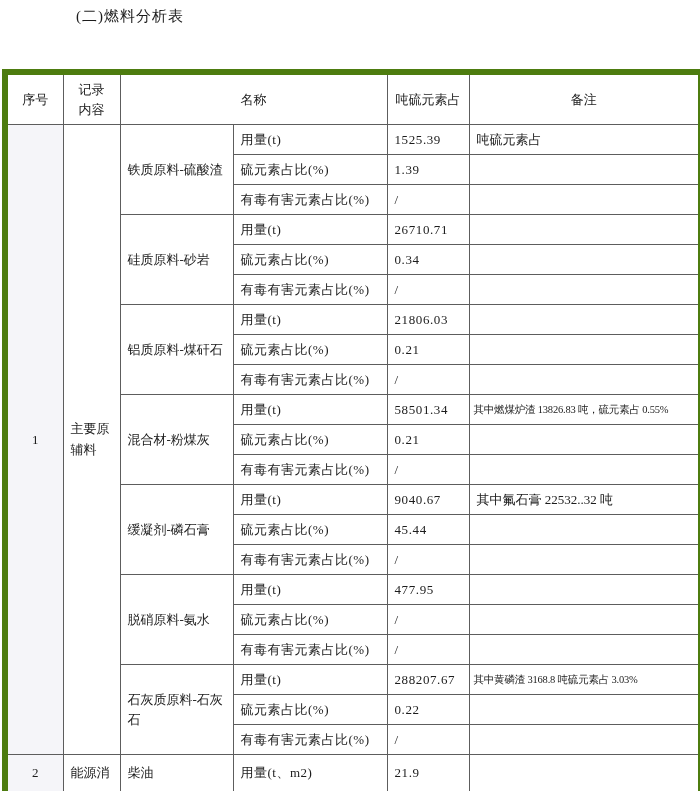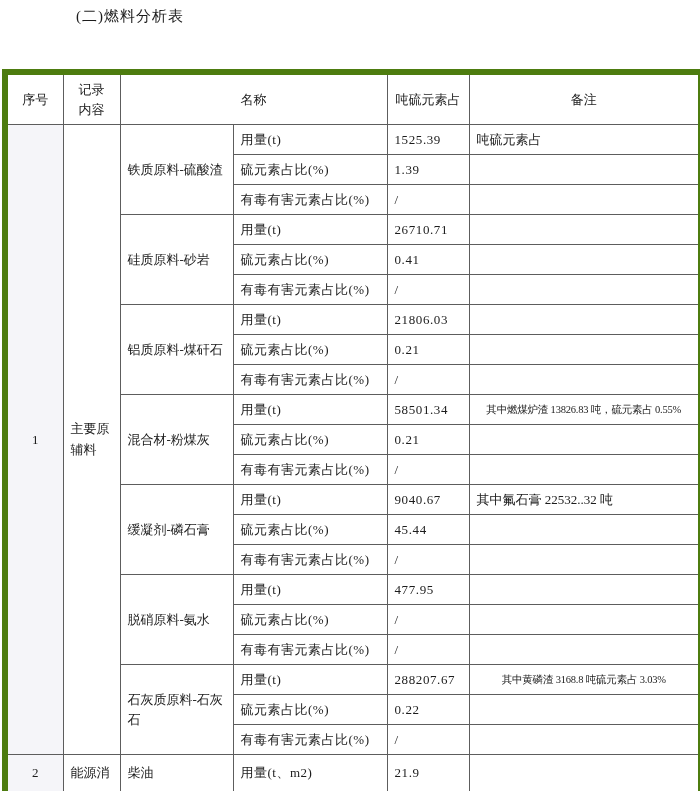--- a/index.html
+++ b/index.html
@@ -30,21 +30,21 @@
   .fuel tr.hdr th{height:49px;text-align:center;padding:0 2px;}
   .fuel tr.r td{height:29px;}
   .fuel tr.last td{height:36px;}
   .hdr2l div{line-height:1.5;}
   .no-cell{text-align:center;padding:0;background:#f5f5f9 !important;}
   .record-cell{padding:0 6px;line-height:1.55;}
   .gname{padding:0 6px;line-height:1.5;margin-left:18px;}
   .lbl{letter-spacing:0.5px;}
   .val{letter-spacing:0.6px;font-family:Liberation Serif, serif;}
   .remark{padding:0 5px;}
-  .remark.small{font-size:10.5px;white-space:nowrap;letter-spacing:-0.2px;padding:0 4px;text-align:center;}
+  .remark.small{font-size:10.5px;white-space:nowrap;letter-spacing:-0.2px;padding:0 4px;}
 </style>
 </head>
 <body>
 
 <div class="doc-title">(二)燃料分析表</div>
 <div class="doc-subtitle">表 2-1 料分析表</div>
 
 <table class="fuel">
   <colgroup>
     <col style="width:58px">
@@ -90,21 +90,21 @@
   </tr>
 
   <tr class="r">
     <td class="gname" rowspan="3">硅质原料-砂岩</td>
     <td class="lbl">用量(t)</td>
     <td class="val">26710.71</td>
     <td class="remark"></td>
   </tr>
   <tr class="r">
     <td class="lbl">硫元素占比(%)</td>
-    <td class="val">0.41</td>
+    <td class="val">0.34</td>
     <td class="remark"></td>
   </tr>
   <tr class="r">
     <td class="lbl">有毒有害元素占比(%)</td>
     <td class="val">/</td>
     <td class="remark"></td>
   </tr>
 
   <tr class="r">
     <td class="gname" rowspan="3">铝质原料-煤矸石</td>

